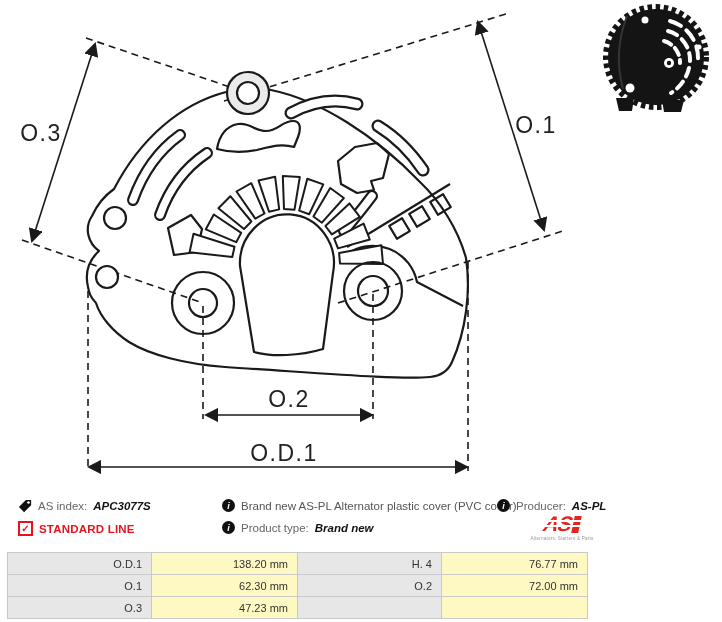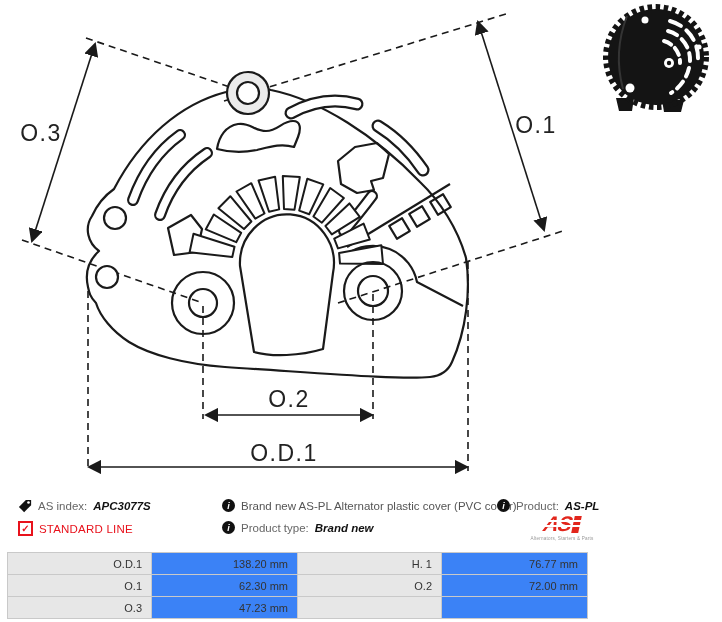--- a/index.html
+++ b/index.html
@@ -22,42 +22,42 @@
   .iicon{
     width:13px;height:13px;border-radius:50%;background:#111;color:#fff;
     font-size:9px;font-weight:bold;font-style:italic;
     display:flex;align-items:center;justify-content:center;flex:0 0 auto;
   }
   .checkicon{
     width:11px;height:11px;border:2px solid #e8121c;color:#e8121c;
     font-size:10px;font-weight:bold;line-height:11px;
     display:flex;align-items:center;justify-content:center;flex:0 0 auto;
   }
-  .redtext{color:#e8121c;font-weight:normal;letter-spacing:.2px;}
+  .redtext{color:#e8121c;font-weight:bold;letter-spacing:.2px;}
   
   .logo{position:absolute;left:527px;top:514px;width:70px;text-align:center;}
   .logo-mark{position:relative;display:inline-block;transform:skewX(-12deg);}
   .logo-as{
     font-weight:bold;font-style:italic;font-size:21px;color:#e2261c;
     letter-spacing:-1px;line-height:20px;
   }
   .logo-bar{
     display:inline-block;width:7px;height:17px;background:#e2261c;
     margin-left:2px;transform:translateY(2px);
   }
   .logo-stripe{position:absolute;left:-2px;right:-2px;height:2px;background:#fff;}
   .logo-tagline{font-size:4.6px;color:#999;margin-top:1px;letter-spacing:.2px;}
   
   .spec{position:absolute;left:7px;top:552px;border-collapse:collapse;}
   .spec td{
     border:1px solid #c9c9c9;height:21px;font-size:11px;color:#333;
     text-align:right;padding:0 9px 0 0;
   }
   .spec td.lab{background:#e7e7e7;width:134px;}
-  .spec td.val{background:#3b82f6;width:136px;}
+  .spec td.val{background:#fef9c3;width:136px;}
 </style>
 </head>
 <body>
 
 <div class="drawing-wrap">
 <svg width="722" height="492" viewBox="0 0 722 492">
   <defs>
     <marker id="arr" viewBox="0 0 10 10" refX="8.5" refY="5" markerWidth="9" markerHeight="9" orient="auto-start-reverse">
       <path d="M0,0 L10,5 L0,10 Z" fill="#1a1a1a"></path>
     </marker>
@@ -199,39 +199,39 @@
 </div>
 
 <div class="info-item" style="left:222px;top:521px;">
   <span class="iicon">i</span>
   <span>Product type:</span>
   <b>Brand new</b>
 </div>
 
 <div class="info-item" style="left:497px;top:499px;">
   <span class="iicon">i</span>
-  <span>Product:</span>
+  <span>Producer:</span>
   <b>AS-PL</b>
 </div>
 
 <div class="logo">
   <span class="logo-mark">
     <span class="logo-as">AS</span><span class="logo-bar"></span>
     <span class="logo-stripe" style="top:6px;"></span>
     <span class="logo-stripe" style="top:11px;"></span>
   </span>
   <div class="logo-tagline">Alternators, Starters &amp; Parts</div>
 </div>
 
 <table class="spec">
   <tbody>
       <tr>
     <td class="lab">O.D.1</td>
     <td class="val">138.20 mm</td>
-    <td class="lab">H. 1</td>
+    <td class="lab">H. 4</td>
     <td class="val">76.77 mm</td>
   </tr>
   <tr>
     <td class="lab">O.1</td>
     <td class="val">62.30 mm</td>
     <td class="lab">O.2</td>
     <td class="val">72.00 mm</td>
   </tr>
   <tr>
     <td class="lab">O.3</td>

